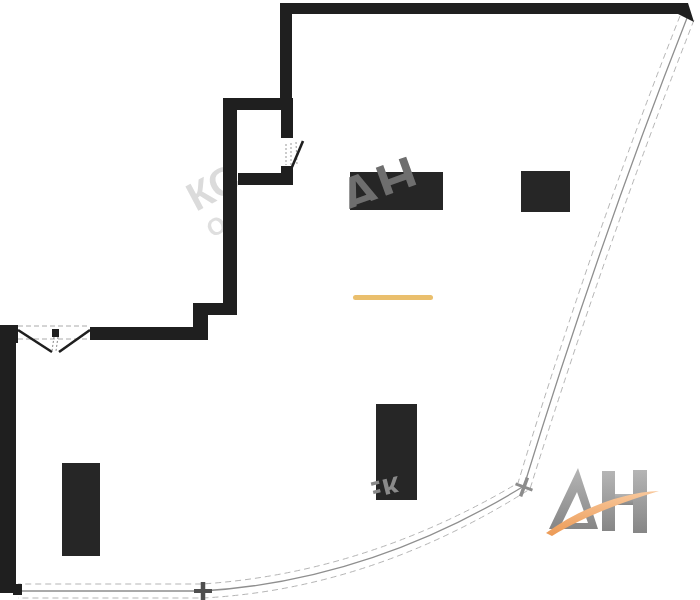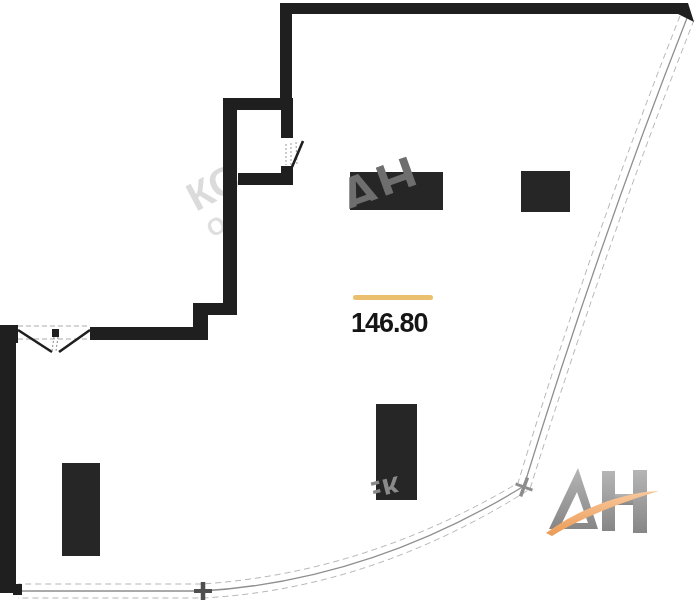--- a/index.html
+++ b/index.html
@@ -100,21 +100,20 @@
       <rect x="521" y="171" width="49" height="41"></rect>
       <rect x="376" y="404" width="41" height="96"></rect>
       <rect x="62" y="463" width="38" height="93"></rect>
     </g>
 
     <text class="wm" x="348" y="218" font-size="55" fill="#6e6e6e" clip-path="url(#clipR1)" transform="rotate(-20 348 218)">АН</text>
     <text class="wm" x="366" y="505" font-size="30" fill="#8a8a8a" clip-path="url(#clipR3)" transform="rotate(-14 366 505)">ЕК</text>
   </svg>
 
   <div class="area-underline"></div>
-  <div class="area-label">146.80</div>
 
   <div class="logo">
     <span class="sr-only">АН</span>
     <svg width="130" height="95" viewBox="0 0 130 95">
       <defs>
         <linearGradient id="swoosh" x1="0" y1="0" x2="0" y2="1">
           <stop offset="0" stop-color="#f8c89c"></stop>
           <stop offset="1" stop-color="#ec9a55"></stop>
         </linearGradient>
       </defs>

